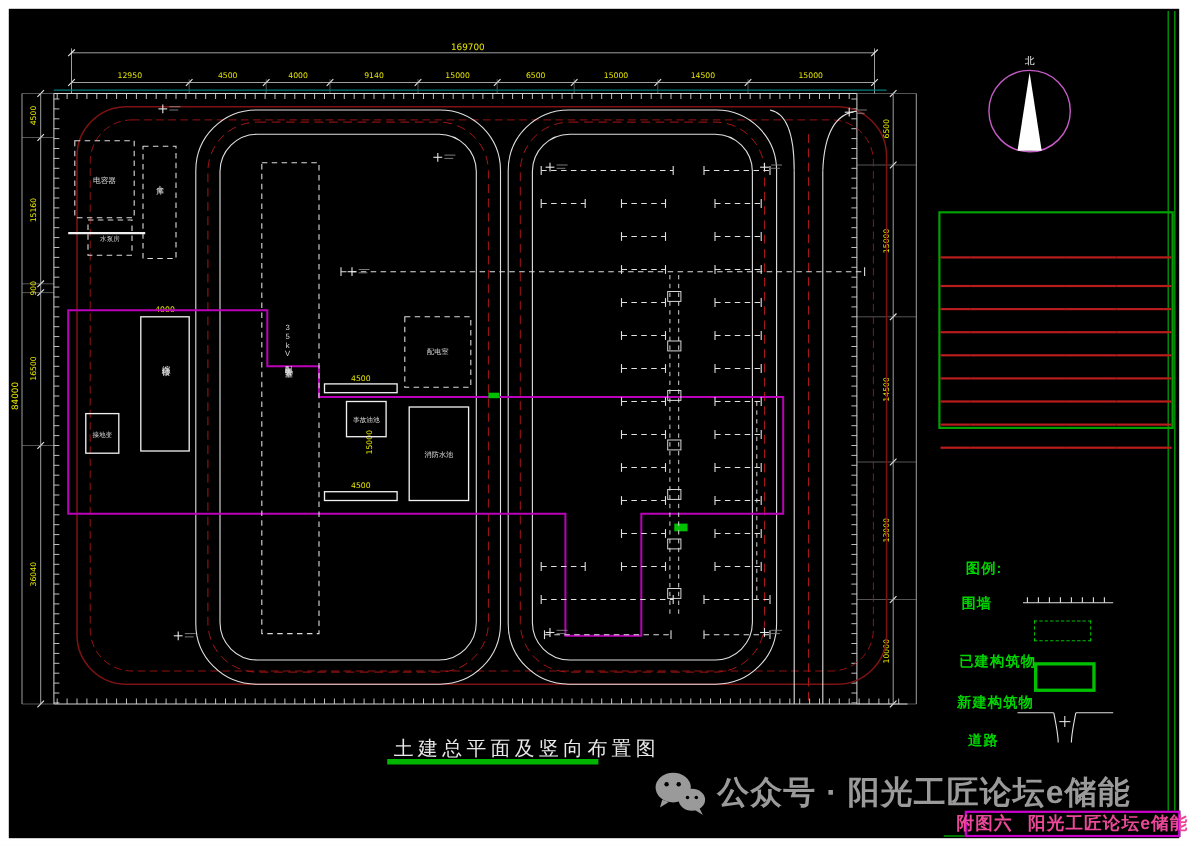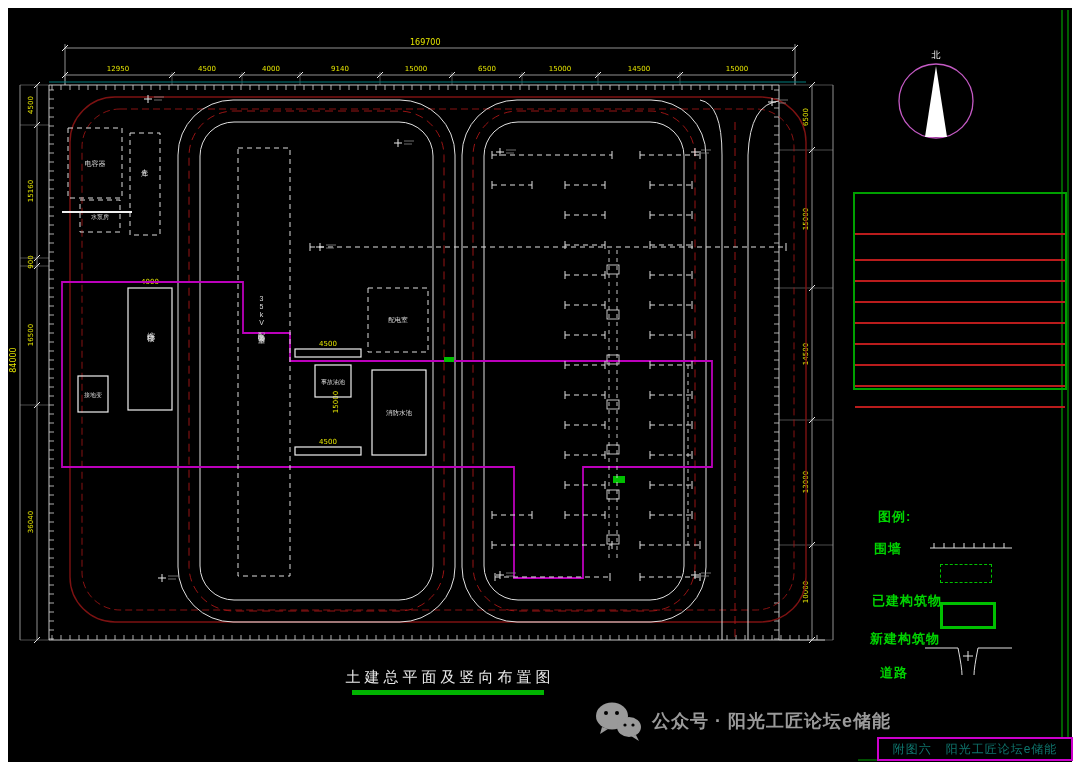--- a/index.html
+++ b/index.html
@@ -21,30 +21,30 @@
   .td.qty-red{color:#e03030;}
   .td.name{justify-content:flex-start;padding-left:3px;font-size:7px;}
 
   
   .legend-label{position:absolute;color:#00d400;font-size:13px;letter-spacing:1px;font-weight:bold;}
   .legend-sym{position:absolute;}
   .sym-existing{width:50px;height:17px;border:1px dashed #00c000;}
   .sym-new{width:50px;height:21px;border:3px solid #00c000;}
 
   
-  .main-title{position:absolute;left:300px;top:668px;width:300px;text-align:center;color:#e8e8e8;font-size:15px;letter-spacing:4px;}
+  .main-title{position:absolute;left:300px;top:668px;width:300px;text-align:right;color:#e8e8e8;font-size:18px;letter-spacing:4px;}
   .title-bar{position:absolute;left:352px;top:690px;width:192px;height:5px;background:#00b400;}
 
   
   .watermark{position:absolute;left:594px;top:700px;display:flex;align-items:center;gap:10px;color:#9a9a9a;}
-  .watermark .wm-text{font-size:18px;letter-spacing:1px;font-weight:bold;}
+  .watermark .wm-text{font-size:29px;letter-spacing:1px;font-weight:bold;}
 
   
   .figure-box{position:absolute;left:877px;top:737px;width:192px;height:20px;border:2px solid #cc00cc;display:flex;align-items:center;justify-content:center;gap:14px;background:#000;}
-  .figure-box span{color:#0f766e;font-size:12px;font-weight:normal;letter-spacing:1px;white-space:nowrap;}
+  .figure-box span{color:#ec4899;font-size:16px;font-weight:bold;letter-spacing:1px;white-space:nowrap;}
 
   
   .vlabel{position:absolute;color:#dddddd;writing-mode:vertical-rl;text-orientation:upright;letter-spacing:1px;}
 </style>
 </head>
 <body>
 
 <div class="page">
   <div class="canvas"></div>
 

